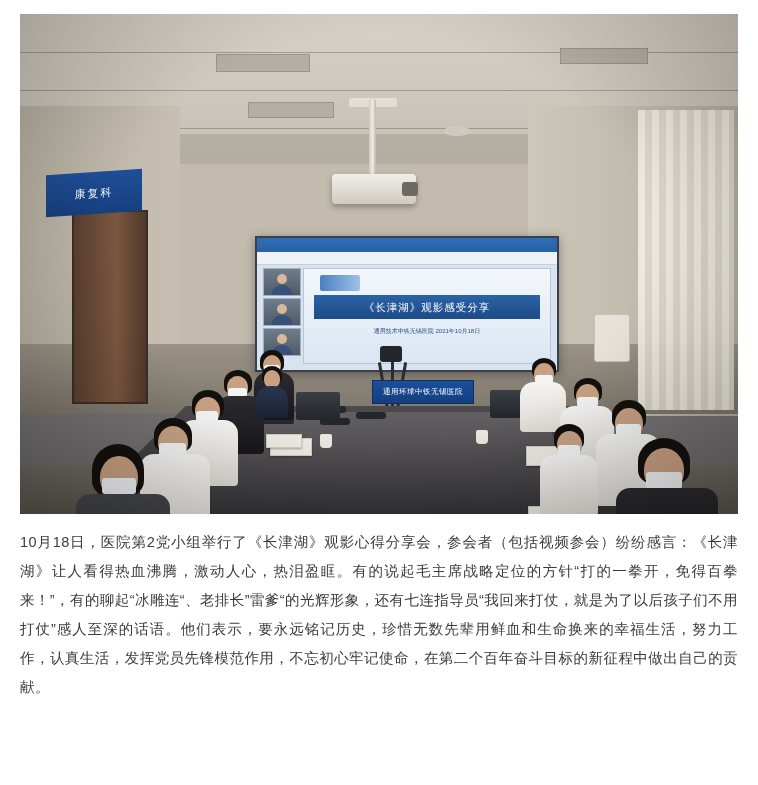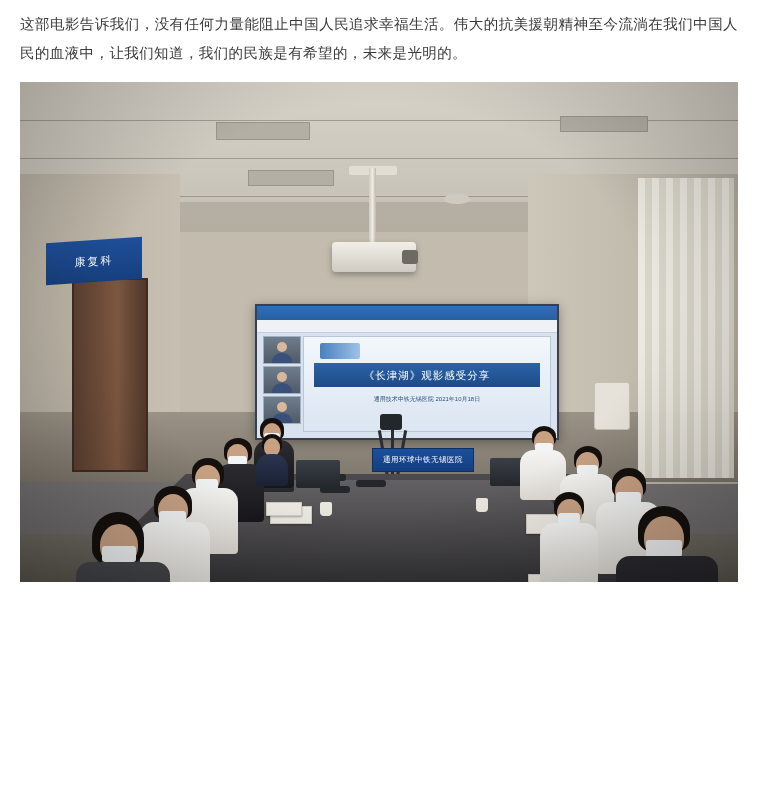--- a/index.html
+++ b/index.html
@@ -252,21 +252,20 @@
     position: absolute; inset: 0;
     background: radial-gradient(ellipse at 50% 45%, rgba(0,0,0,0) 52%, rgba(0,0,0,.28) 100%);
     pointer-events: none;
   }
 </style>
 </head>
 <body>
 
 <div class="page">
 
-  <p class="para top">这部电影告诉我们，没有任何力量能阻止中国人民追求幸福生活。伟大的抗美援朝精神至今流淌在我们中国人民的血液中，让我们知道，我们的民族是有希望的，未来是光明的。</p>
 
   <div class="figure">
     <div class="scene">
 
       <div class="ceiling"></div>
       <div class="ceiling-line" style="top:38px"></div>
       <div class="ceiling-line" style="top:76px"></div>
       <div class="ceiling-line" style="top:114px"></div>
       <div class="ceiling-vent" style="left:196px;top:40px;width:92px;height:16px"></div>
       <div class="ceiling-vent" style="left:228px;top:88px;width:84px;height:14px"></div>
@@ -412,14 +411,15 @@
       <div class="person" style="left:236px;top:352px;width:34px;height:52px">
         <div class="p-hair" style="left:6px;top:0;width:20px;height:17px"></div>
         <div class="p-head" style="left:8px;top:4px;width:16px;height:18px"></div>
         <div class="p-body navy" style="left:0;top:20px;width:32px;height:32px"></div>
       </div>
 
       <div class="vignette"></div>
     </div>
   </div>
 
+  <p class="para bottom">10月18日，医院第2党小组举行了《长津湖》观影心得分享会，参会者（包括视频参会）纷纷感言：《长津湖》让人看得热血沸腾，激动人心，热泪盈眶。有的说起毛主席战略定位的方针“打的一拳开，免得百拳来！”，有的聊起“冰雕连“、老排长”雷爹“的光辉形象，还有七连指导员“我回来打仗，就是为了以后孩子们不用打仗”感人至深的话语。他们表示，要永远铭记历史，珍惜无数先辈用鲜血和生命换来的幸福生活，努力工作，认真生活，发挥党员先锋模范作用，不忘初心牢记使命，在第二个百年奋斗目标的新征程中做出自己的贡献。</p>
 
 </div>
 
 </body></html>

